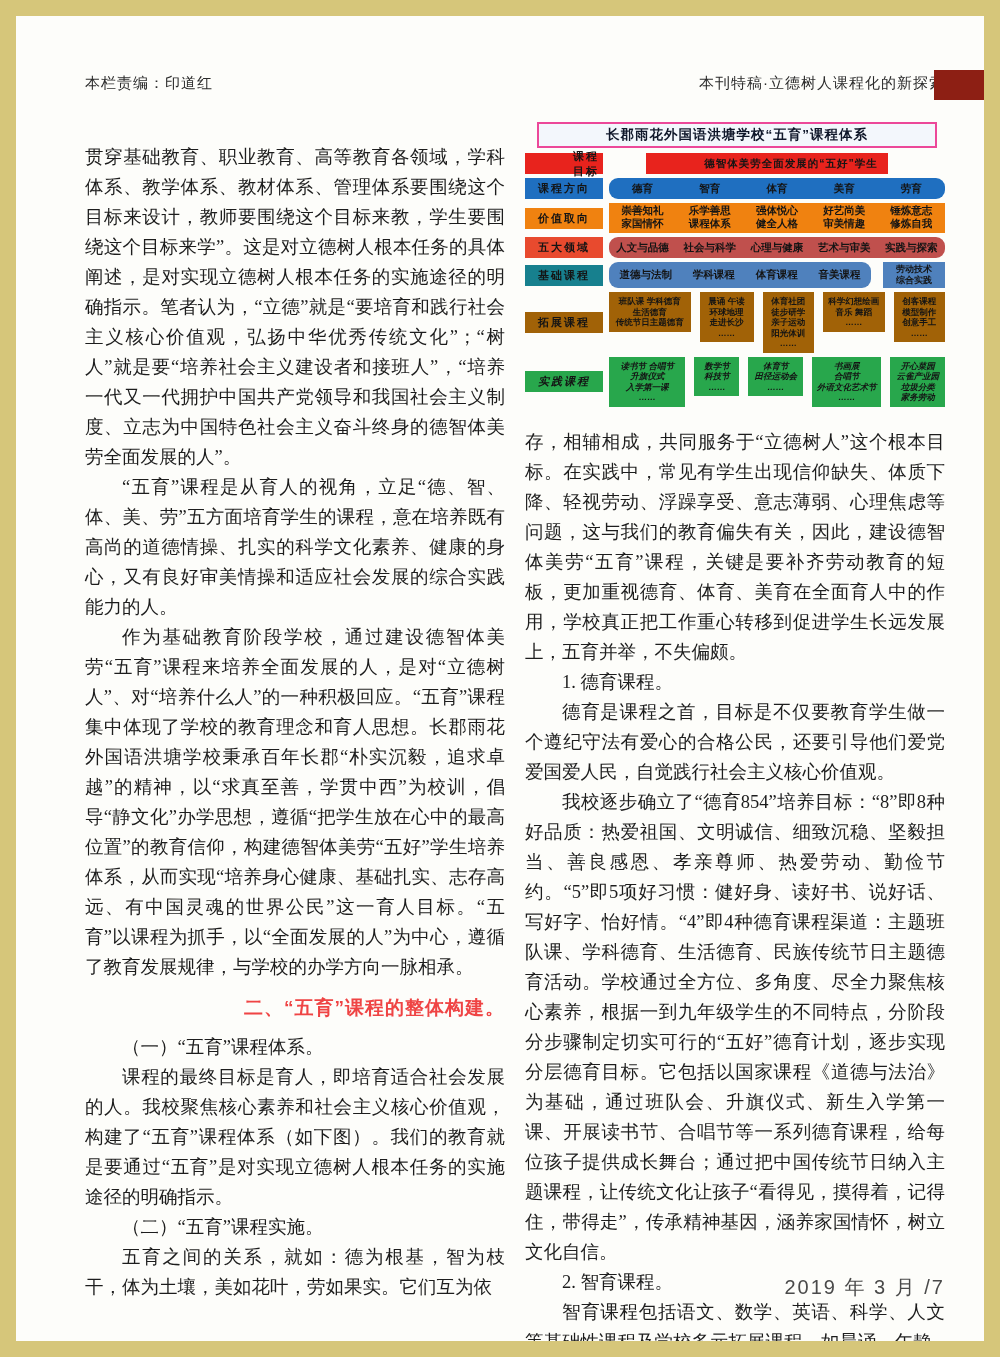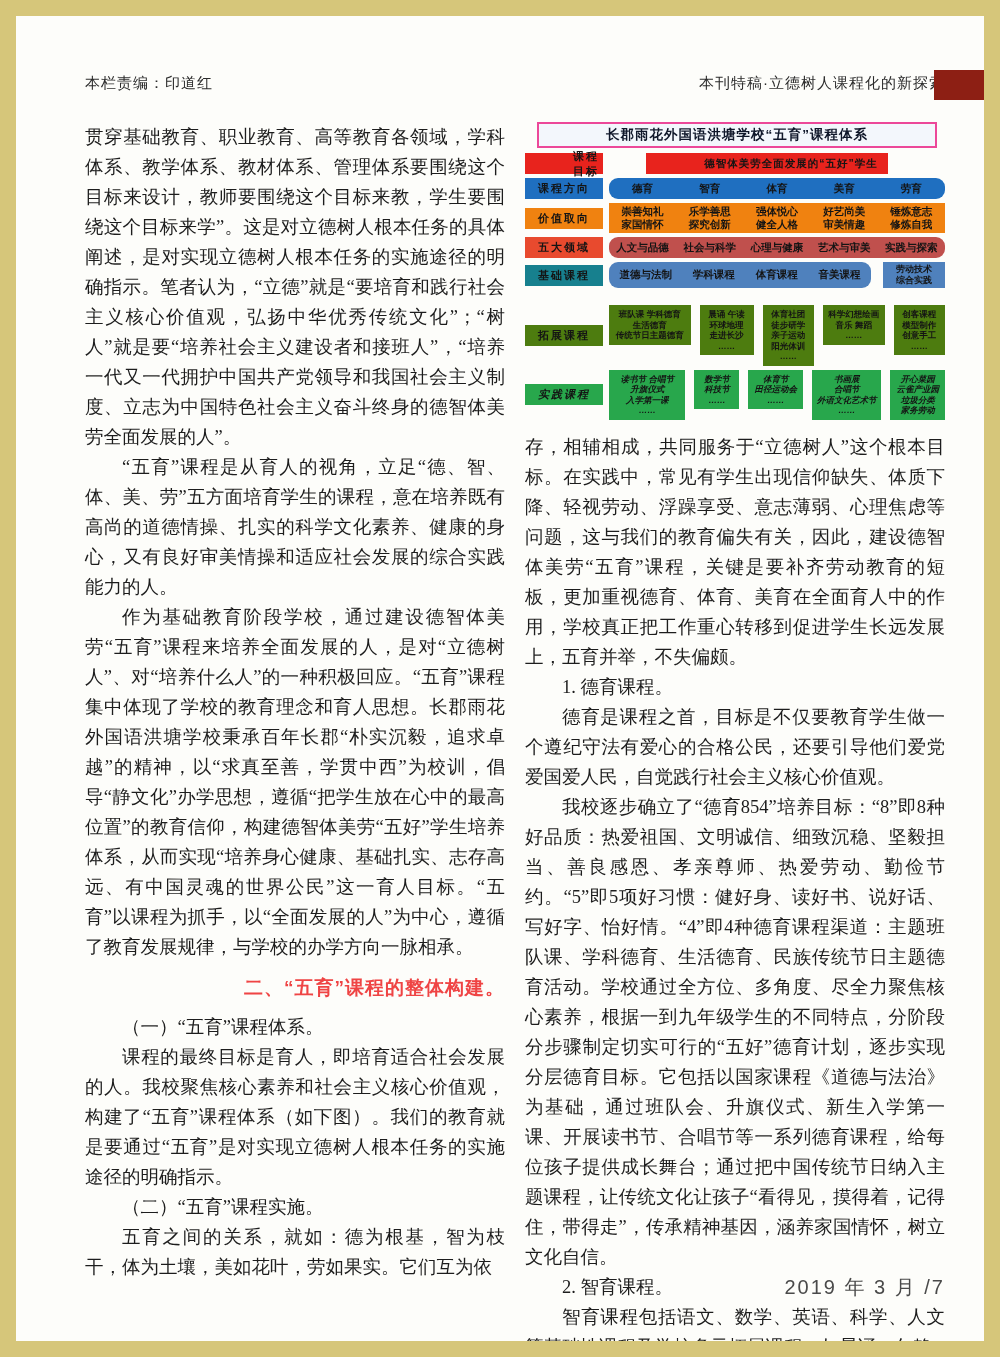--- a/index.html
+++ b/index.html
@@ -33,21 +33,21 @@
   .columns {
     position:absolute; top:106px; left:69px; right:39px;
     display:flex; gap:20px;
   }
   .col { flex:1; min-width:0; }
   .col p {
     font-size:18.5px; line-height:30px;
     text-align:justify; color:#1d1d1d;
     text-indent:2em;
   }
-  .col p.cont { text-indent:0; }
+  .col p.cont { text-indent:0;margin-top:20px; }
   .col h2 {
     font-family:"Liberation Sans", sans-serif;
     font-size:19px; font-weight:bold; color:#ef4444;
     margin:13px 0 11px 0; letter-spacing:1px;text-align:right;
   }
   
   .footer {
     position:absolute; top:1258px; left:69px; right:39px;
     text-align:right;
     font-family:"Liberation Sans", sans-serif;
@@ -71,21 +71,21 @@
   }
   .d-content { flex:1; display:flex; min-width:0; }
   .bar {
     flex:1; min-height:20px;
     display:flex; align-items:center;
     font-size:10.5px; color:#141414; font-weight:bold;
   }
   .bar.spread { justify-content:space-around;border-radius:9px; }
   .bar.center { justify-content:center; }
   .goal-bar { flex:initial; width:72%; margin-left:11%; letter-spacing:1px; }
-  .values-bar { flex-direction:column; padding:2px 0; }
+  .values-bar { flex-direction:column; padding:2px 0;font-family:Liberation Mono, monospace; }
   .v-line { width:100%; display:flex; justify-content:space-around; line-height:13px; }
   .basic-row { gap:12px; }
   .basic-bar { flex:1; }
   .extra-box {
     flex:0 0 62px;
     display:flex; align-items:center; justify-content:center;
     white-space:pre-line; text-align:center;
     font-size:9px; line-height:11px; font-weight:bold; color:#141414;
     padding:2px 1px;
   }
@@ -95,21 +95,21 @@
     font-size:8.5px; line-height:10.5px; font-weight:bold; color:#141414;
     padding:4px 2px;
   }
   .bg-red    { background:#e8231d;padding-left:48px; }
   .bg-blue   { background:#1f6fc0; }
   .bg-orange { background:#f08210; }
   .bg-red2   { background:#e84a2e; }
   .bg-brick  { background:#c0504d; }
   .bg-teal   { background:#17808e; }
   .bg-steel  { background:#4f81bd; }
-  .bg-yellow { background:#4d7c0f;margin-top:13px; }
+  .bg-yellow { background:#a16207; }
   .bg-green  { background:#28a74c;font-style:italic; }
 </style>
 </head>
 <body>
 
 <div class="page">
   <div class="sheet">
 
     <div class="header">
       <span>本栏责编：印道红</span>
@@ -161,21 +161,21 @@
               <div class="bar bg-orange values-bar">
                 <div class="v-line">
                   <span>崇善知礼</span>
                   <span>乐学善思</span>
                   <span>强体悦心</span>
                   <span>好艺尚美</span>
                   <span>锤炼意志</span>
                 </div>
                 <div class="v-line">
                   <span>家国情怀</span>
-                  <span>探究创新</span>
+                  <span>课程体系</span>
                   <span>健全人格</span>
                   <span>审美情趣</span>
                   <span>修炼自我</span>
                 </div>
               </div>
             </div>
           </div>
 
           <div class="d-row">
             <div class="d-label bg-red2">五大领域</div>

